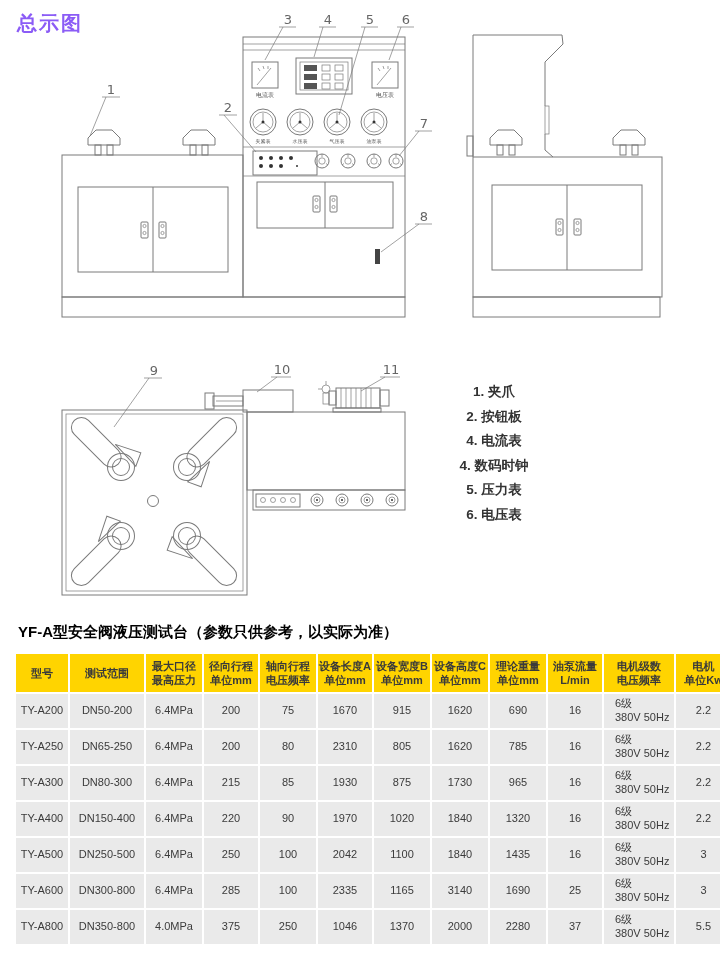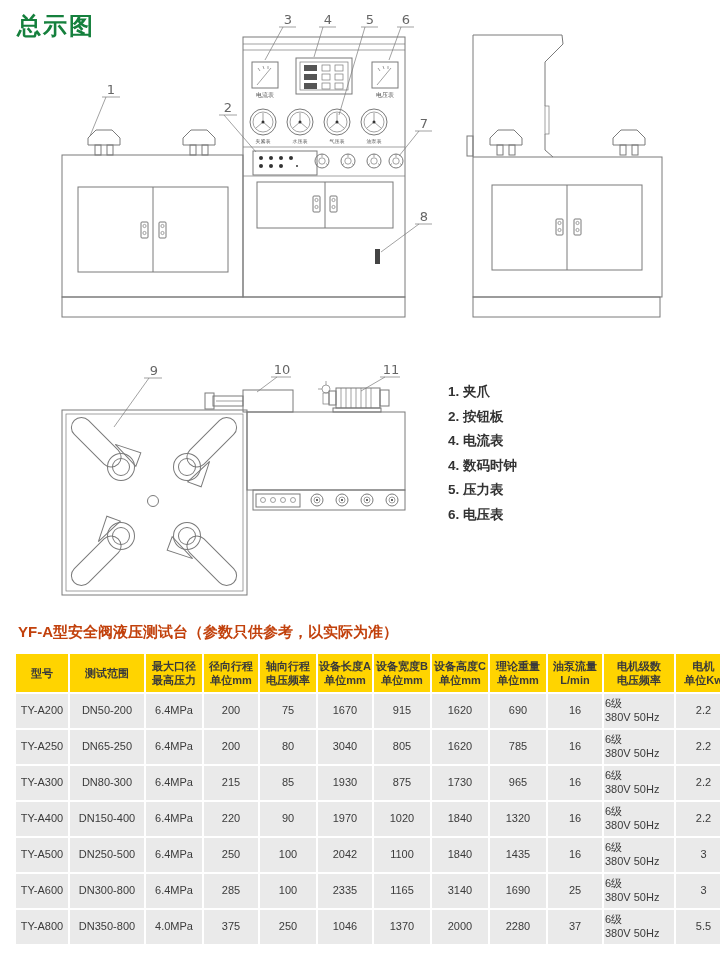--- a/index.html
+++ b/index.html
@@ -4,39 +4,39 @@
 <style>
   :root{
     --header-bg:#FFD400;
     --cell-bg:#EAEAEA;
     --line:#7A7A7A;
     --text:#3B3B3B;
   }
   *{box-sizing:border-box;margin:0;padding:0;}
   body{background:#fff;font-family:"Liberation Sans","DejaVu Sans",sans-serif;}
   .page{position:relative;width:720px;height:957px;background:#fff;overflow:hidden;}
-  .title{position:absolute;left:17px;top:10px;font-size:24px;font-weight:bold;color:#15803d;letter-spacing:2px;}
+  .title{position:absolute;left:17px;top:10px;font-size:20px;font-weight:bold;color:#8b5cf6;letter-spacing:2px;}
   .diagram{position:absolute;left:0;top:0;}
   .ln{fill:none;stroke:var(--line);stroke-width:1;}
   .thin{fill:none;stroke:var(--line);stroke-width:0.7;}
   .fillDark{fill:#555;stroke:none;}
   .dot{fill:#333;stroke:none;}
   .num{font-size:13px;fill:#666;text-anchor:middle;font-family:"DejaVu Sans",sans-serif;}
   .lbl{fill:#555;text-anchor:middle;font-family:"DejaVu Sans",sans-serif;}
   .lbl6{font-size:6px;}
   .lbl5{font-size:5px;}
-  .legend{position:absolute;left:448px;top:383px;display:flex;gap:8px;}
+  .legend{position:absolute;left:448px;top:383px;display:flex;gap:8px;text-align:center;}
   .legend-col{display:flex;flex-direction:column;}
   .legend-col1{width:92px;}
   .legend-item{height:24.6px;font-size:13.5px;font-weight:600;color:#333;white-space:nowrap;}
-  .table-title{position:absolute;left:18px;top:623px;font-size:15px;font-weight:bold;color:#c2410c;}
+  .table-title{position:absolute;left:18px;top:623px;font-size:15px;font-weight:bold;color:#000000;}
   .spec-table{position:absolute;left:14px;top:652px;width:693px;border-collapse:separate;border-spacing:2px;table-layout:fixed;}
   .spec-table th{background:var(--header-bg);color:#3a3a3a;font-size:11px;font-weight:bold;height:38px;text-align:center;vertical-align:middle;white-space:pre-line;line-height:1.3;}
   .spec-table td{background:var(--cell-bg);color:var(--text);font-size:11px;height:34px;text-align:center;vertical-align:middle;white-space:pre-line;line-height:1.25;}
-  .spec-table td.motor{text-align:left;padding-left:1px;}
+  .spec-table td.motor{text-align:left;padding-left:11px;}
 </style>
 </head>
 <body>
 
 <div class="page">
   <h1 class="title">总示图</h1>
 
   <svg class="diagram" width="720" height="618" viewBox="0 0 720 618">
     <defs>
       <g id="clamp-shape">
@@ -329,21 +329,21 @@
           <td class="motor">6级
 380V 50Hz</td>
           <td>2.2</td>
         </tr>
         <tr>
           <td>TY-A250</td>
           <td>DN65-250</td>
           <td>6.4MPa</td>
           <td>200</td>
           <td>80</td>
-          <td>3040</td>
+          <td>2310</td>
           <td>805</td>
           <td>1620</td>
           <td>785</td>
           <td>16</td>
           <td class="motor">6级
 380V 50Hz</td>
           <td>2.2</td>
         </tr>
         <tr>
           <td>TY-A300</td>

